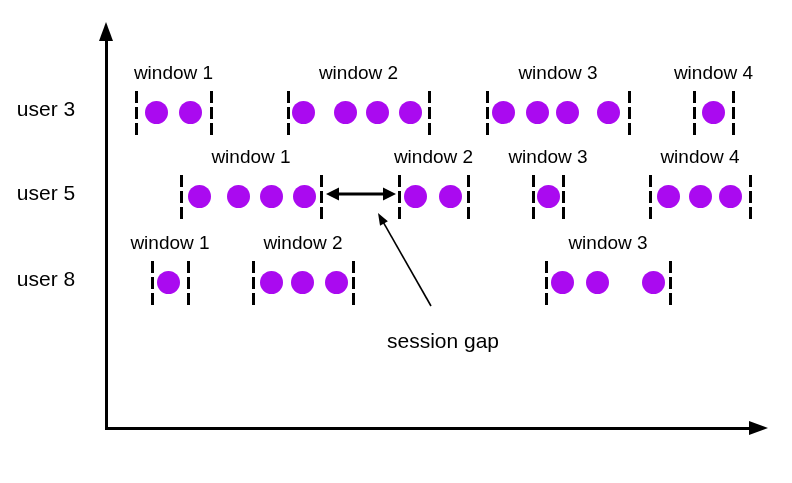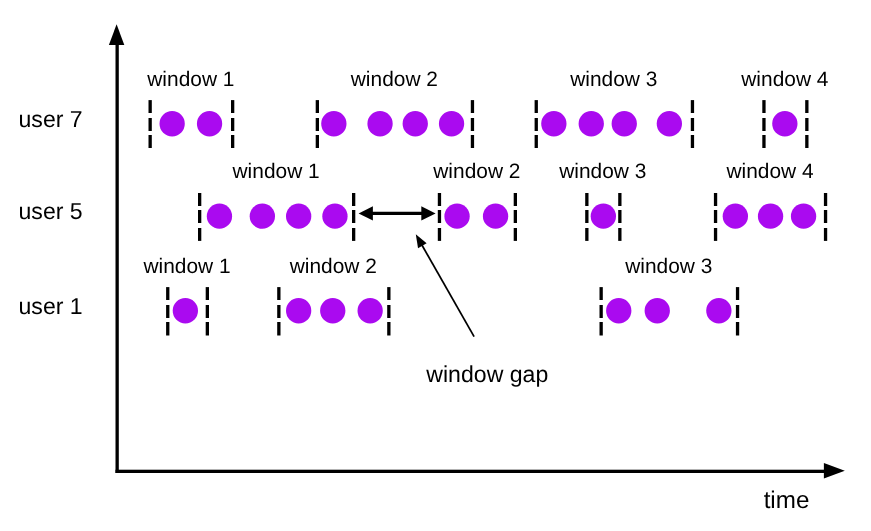--- a/index.html
+++ b/index.html
@@ -38,33 +38,32 @@
 </style>
 </head>
 <body>
 
 <div class="canvas">
   <div class="y-axis"></div>
   <div class="y-arrow"></div>
   <div class="x-axis"></div>
   <div class="x-arrow"></div>
 
-  <div class="time-label">time</div>
-  <div class="gap-label">window gap</div>
+  <div class="gap-label">session gap</div>
 
   <svg id="overlay" viewBox="0 0 792 483" xmlns="http://www.w3.org/2000/svg">
       <line x1="335" y1="194" x2="387" y2="194" stroke="#000000" stroke-width="3"></line>
       <polygon points="326,194 339,187.5 339,200.5" fill="#000000"></polygon>
       <polygon points="396,194 383,200.5 383,187.5" fill="#000000"></polygon>
       <line x1="431" y1="306" x2="382.24" y2="220.44" stroke="#000000" stroke-width="1.6"></line>
       <polygon points="378,213 387.85126893164653,221.19771312235164 380.03191179955724,225.65390589655303" fill="#000000"></polygon>
     </svg>
 
   <div id="rows">
-      <div class="user-label" style="top: 96px;">user 7</div>
+      <div class="user-label" style="top: 96px;">user 3</div>
       <div class="window-label" style="left: 113.5px; top: 62px;">window 1</div>
       <div class="dash" style="left: 134.5px; top: 91px;"></div>
       <div class="dash" style="left: 209.5px; top: 91px;"></div>
       <div class="dot" style="left: 144.5px; top: 100.5px; background: rgb(170, 10, 240);"></div>
       <div class="dot" style="left: 178.5px; top: 100.5px; background: rgb(170, 10, 240);"></div>
       <div class="window-label" style="left: 298.5px; top: 62px;">window 2</div>
       <div class="dash" style="left: 286.5px; top: 91px;"></div>
       <div class="dash" style="left: 427.5px; top: 91px;"></div>
       <div class="dot" style="left: 291.5px; top: 100.5px; background: rgb(170, 10, 240);"></div>
       <div class="dot" style="left: 333.5px; top: 100.5px; background: rgb(170, 10, 240);"></div>
@@ -97,21 +96,21 @@
       <div class="window-label" style="left: 488px; top: 146px;">window 3</div>
       <div class="dash" style="left: 531.5px; top: 175px;"></div>
       <div class="dash" style="left: 561.5px; top: 175px;"></div>
       <div class="dot" style="left: 536.5px; top: 184.5px; background: rgb(170, 10, 240);"></div>
       <div class="window-label" style="left: 640px; top: 146px;">window 4</div>
       <div class="dash" style="left: 648.5px; top: 175px;"></div>
       <div class="dash" style="left: 748.5px; top: 175px;"></div>
       <div class="dot" style="left: 656.5px; top: 184.5px; background: rgb(170, 10, 240);"></div>
       <div class="dot" style="left: 688.5px; top: 184.5px; background: rgb(170, 10, 240);"></div>
       <div class="dot" style="left: 718.5px; top: 184.5px; background: rgb(170, 10, 240);"></div>
-      <div class="user-label" style="top: 266px;">user 1</div>
+      <div class="user-label" style="top: 266px;">user 8</div>
       <div class="window-label" style="left: 110px; top: 232px;">window 1</div>
       <div class="dash" style="left: 150.5px; top: 261px;"></div>
       <div class="dash" style="left: 186.5px; top: 261px;"></div>
       <div class="dot" style="left: 156.5px; top: 270.5px; background: rgb(170, 10, 240);"></div>
       <div class="window-label" style="left: 243px; top: 232px;">window 2</div>
       <div class="dash" style="left: 251.5px; top: 261px;"></div>
       <div class="dash" style="left: 351.5px; top: 261px;"></div>
       <div class="dot" style="left: 259.5px; top: 270.5px; background: rgb(170, 10, 240);"></div>
       <div class="dot" style="left: 290.5px; top: 270.5px; background: rgb(170, 10, 240);"></div>
       <div class="dot" style="left: 324.5px; top: 270.5px; background: rgb(170, 10, 240);"></div>

